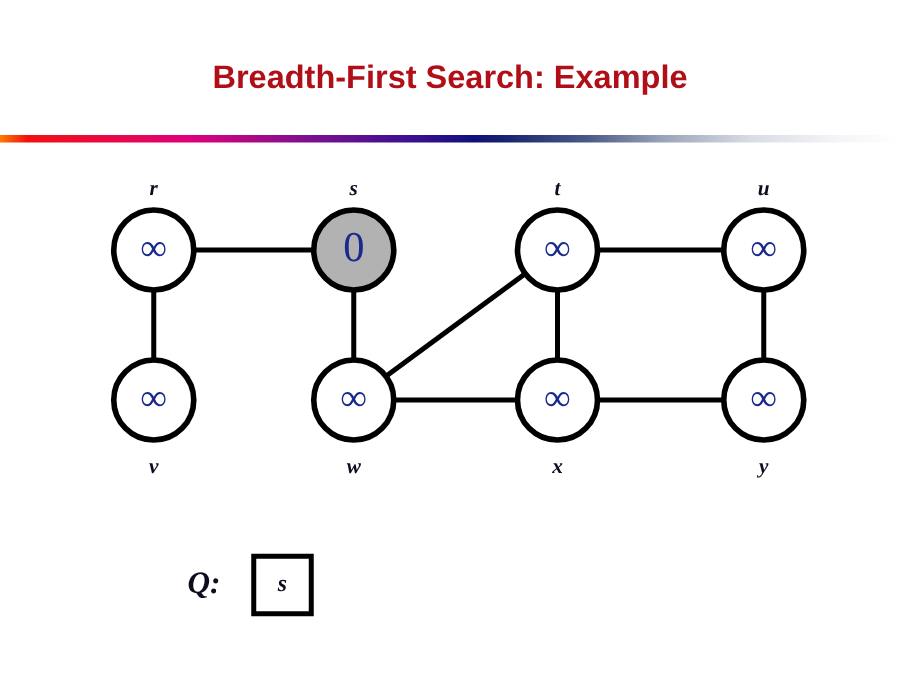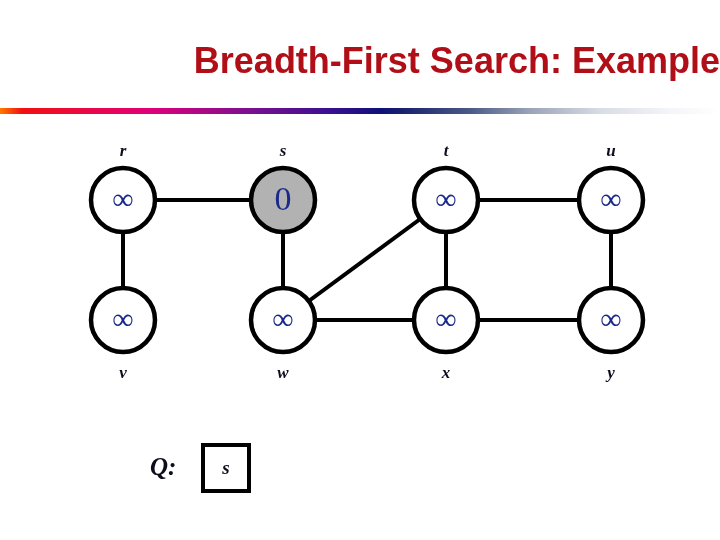--- a/index.html
+++ b/index.html
@@ -22,23 +22,23 @@
     height: 540px;
     background: #ffffff;
   }
 
   
   #slide-title {
     position: absolute;
     left: 0;
     top: 40px;
     width: 720px;
-    text-align: right;
+    text-align: center;
     font-family: "Liberation Sans", sans-serif;
-    font-size: 36px;
+    font-size: 26px;
     font-weight: bold;
     line-height: 42px;
     letter-spacing: 0px;
     color: #b00f18;
     white-space: nowrap;
   }
 
   
   #title-rule {
     position: absolute;

